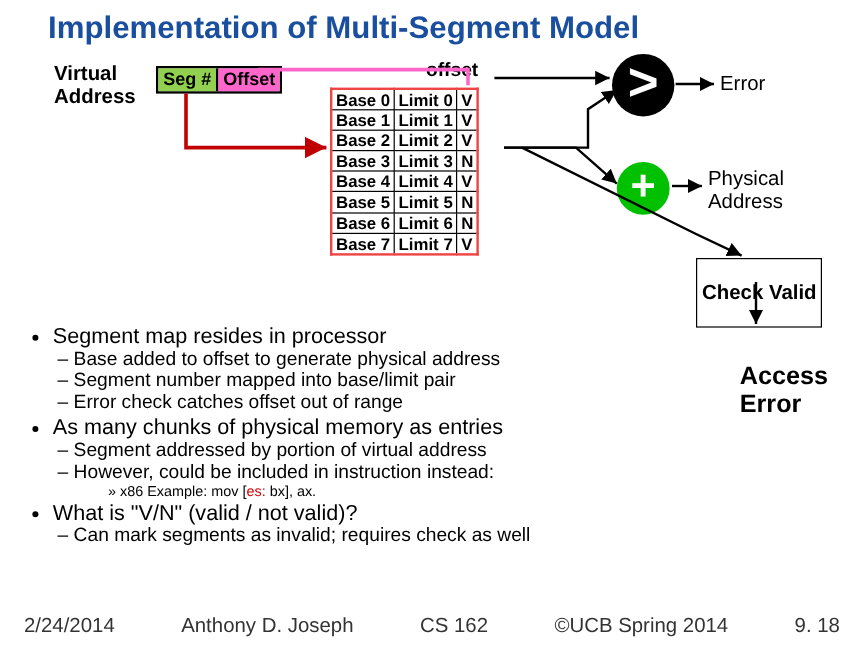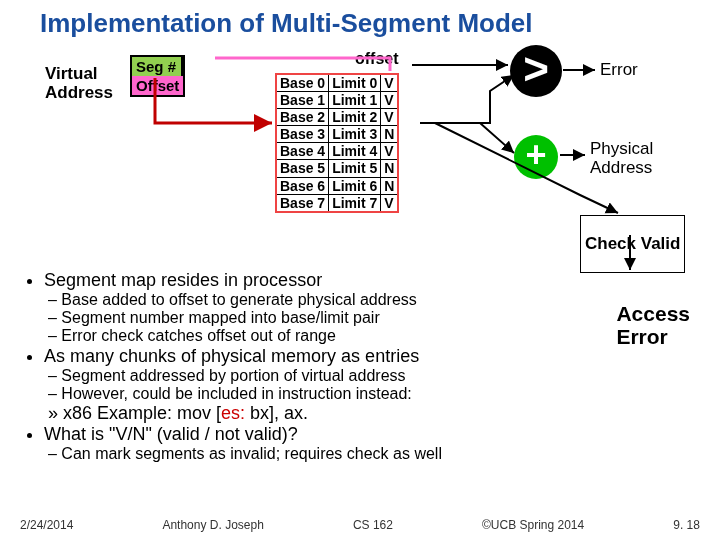--- a/index.html
+++ b/index.html
@@ -20,32 +20,31 @@
     margin-bottom: 6px;
     margin-left: 20px;
   }
   .diagram {
     position: relative;
     height: 225px;
   }
   .va-label {
     position: absolute;
     left: 25px;
-    top: 20px;
+    top: 8px;
     font-weight: bold;
     font-size: 17px;
     line-height: 1.1;
   }
   .va-box {
     position: absolute;
     left: 110px;
     top: 10px;
     border: 2px solid #000;
     display: flex;
-    flex-direction: column;
   }
   .va-box div {
     border-right: 2px solid #000;
     padding: 1px 4px;
     font-weight: bold;
     font-size: 15px;
   }
   .va-box div:last-child { border-right: none; }
   .seg { background: #92d050; }
   .off { background: #ff66cc; }
@@ -102,36 +101,36 @@
   .err-lbl {
     position: absolute;
     font-size: 17px;
   }
   .bullets {
     font-size: 18px;
     line-height: 1.15;
   }
   .bullets ul { margin: 0; padding-left: 24px; }
   .sub { font-size: 16px; margin-left: 28px; }
-  .subsub { font-size: 18px; margin-left: 28px; }
+  .subsub { font-size: 12px; margin-left: 70px; }
   .es { color: #c00; }
   .ae {
     position: absolute;
     right: 30px;
     top: 302px;
     font-weight: bold;
     font-size: 21px;
     line-height: 1.1;
   }
   .footer {
     position: absolute;
     bottom: 8px;
     left: 20px;
     right: 20px;
-    font-size: 12px;
+    font-size: 17px;
     color: #333;
     display: flex;
     justify-content: space-between;
   }
   svg.arrows {
     position: absolute;
     left: 0; top: 0;
     pointer-events: none;
   }
 </style>

